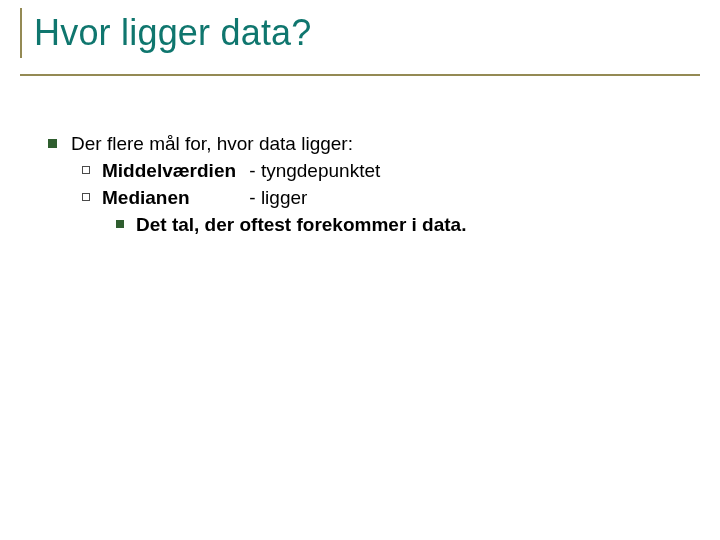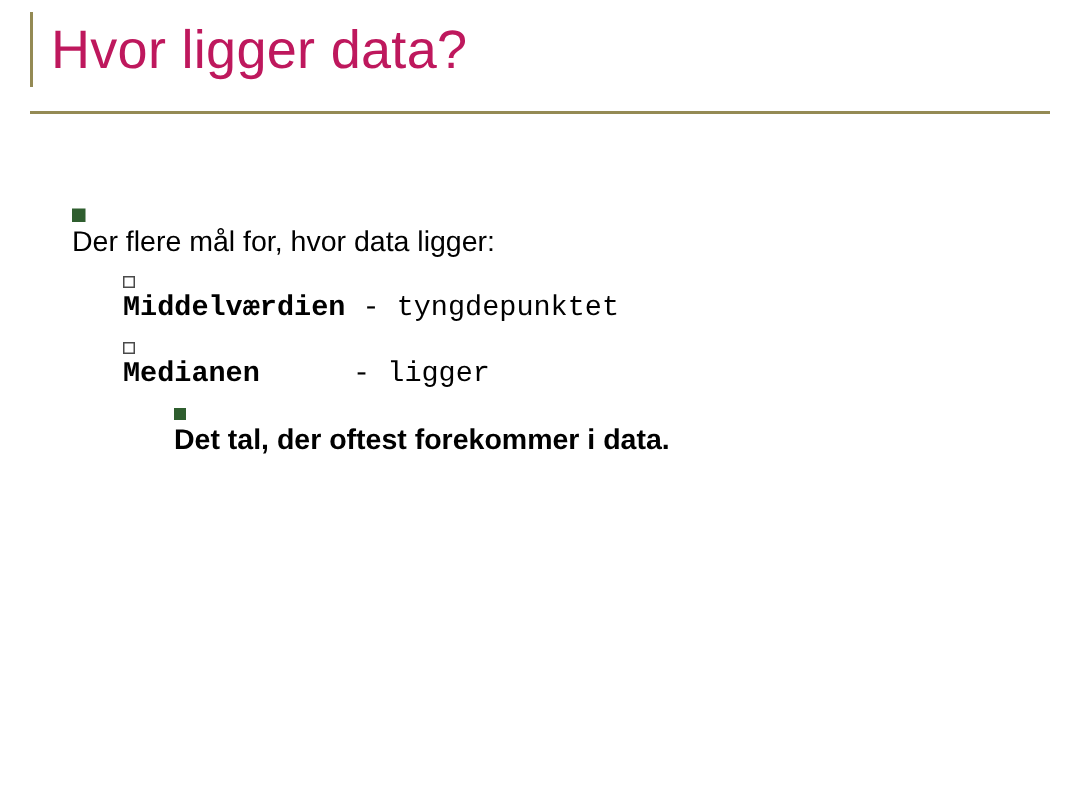--- a/index.html
+++ b/index.html
@@ -33,35 +33,34 @@
     width: 2px;
     background: #948A54;
     height: 50px;
   }
   .title-text {
     position: absolute;
     left: 14px;
     top: 4px;
     font-size: 36px;
     line-height: 42px;
-    color: #be185d;
+    color: #0f766e;
     letter-spacing: 0.2px;
   }
   .body {
     position: absolute;
     left: 48px;
     top: 130px;
     right: 40px;
     font-size: 19px;
     line-height: 27px;
   }
   .row {
     display: flex;
     align-items: flex-start;
-    flex-direction: column;
   }
   .bullet-sq {
     flex: 0 0 auto;
     width: 9px;
     height: 9px;
     background: #2F5E2F;
     margin-top: 9px;
     margin-right: 14px;
   }
   .bullet-open {
@@ -75,21 +74,21 @@
   }
   .bullet-sq-sm {
     flex: 0 0 auto;
     width: 8px;
     height: 8px;
     background: #2F5E2F;
     margin-top: 9px;
     margin-right: 12px;
   }
   .lvl1 { margin-left: 0; }
-  .lvl2 { margin-left: 34px; font-family: Liberation Mono, monospace; }
+  .lvl2 { margin-left: 34px; }
   .lvl3 { margin-left: 68px; font-weight: bold; }
   .term {
     display: inline-block;
     font-weight: bold;
   }
   .term-w {
     min-width: 142px;
   }
 </style>
 </head>

